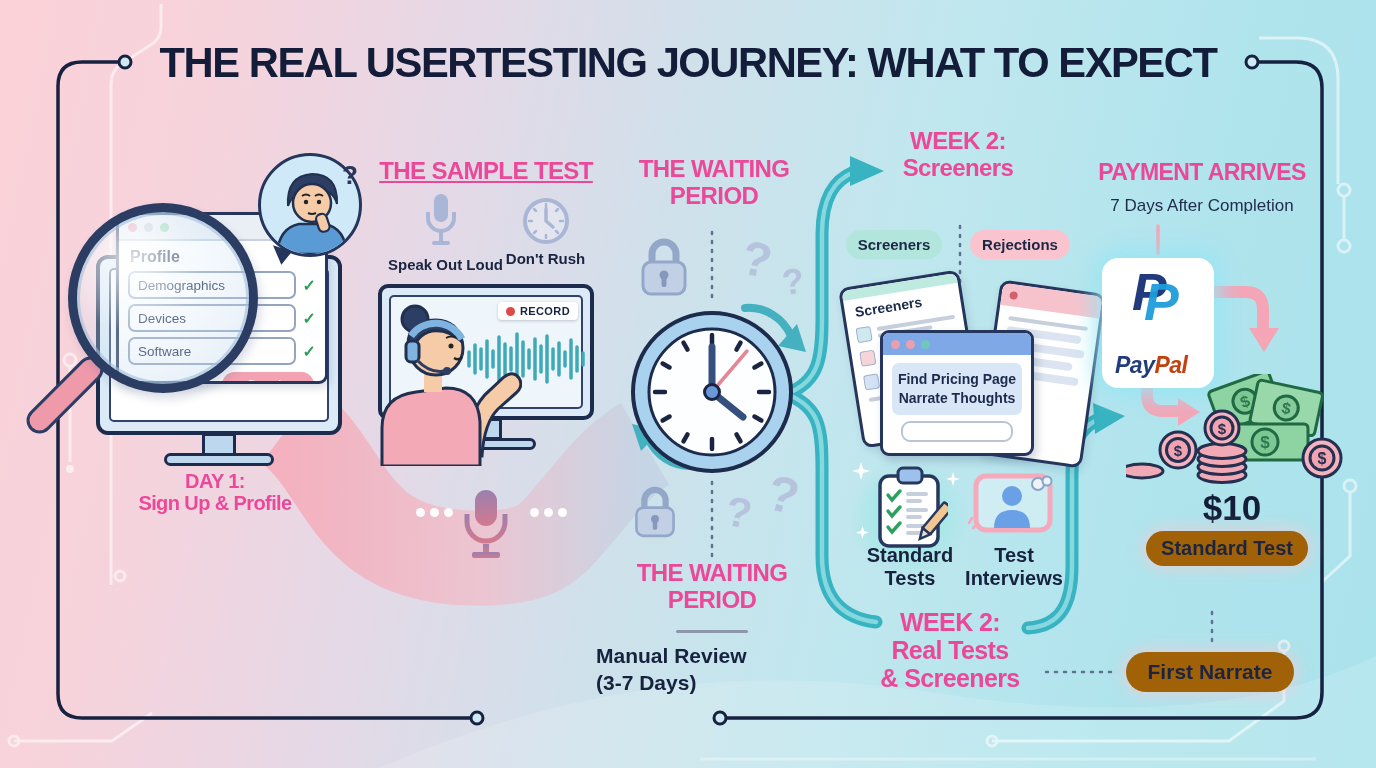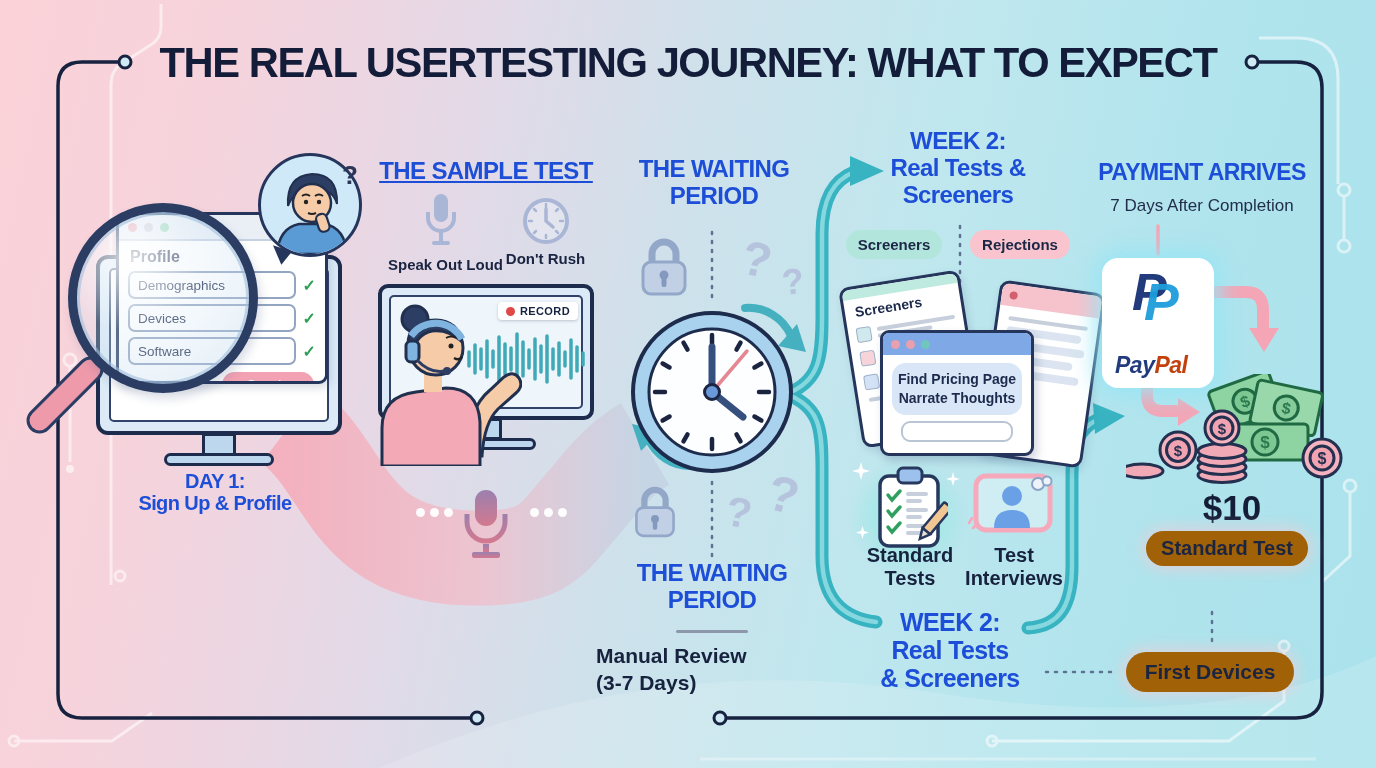--- a/index.html
+++ b/index.html
@@ -2,21 +2,21 @@
 <html><head>
 <meta charset="utf-8">
 <style>
   html,body{margin:0;padding:0;}
   body{
     position:relative;width:1376px;height:768px;overflow:hidden;
     font-family:"Liberation Sans",sans-serif;
     background:linear-gradient(102deg,#fbd2d8 0%,#f6d3dc 15%,#e4d9e7 32%,#cfe1eb 47%,#c0e7ee 63%,#b0e4ed 82%,#aae2eb 100%);
   }
   .abs{position:absolute;}
-  .sec-head{font-weight:800;color:#1d4ed8;text-align:center;line-height:1.12;letter-spacing:-0.6px;}
+  .sec-head{font-weight:800;color:#ec4899;text-align:center;line-height:1.12;letter-spacing:-0.6px;}
   .pill{display:flex;align-items:center;justify-content:center;border-radius:999px;font-weight:700;color:#1c2746;}
   
   .title{left:140px;top:38px;width:1096px;text-align:center;font-size:43px;font-weight:800;
          color:#131c38;letter-spacing:-1.5px;white-space:nowrap;transform:scaleX(.97);}
   
   .monitor{background:#dbeaf6;border:4px solid #1d2b4d;border-radius:12px;padding:9px;box-sizing:border-box;}
   .screen{background:#fff;border:2px solid #31436b;border-radius:5px;width:100%;height:100%;box-sizing:border-box;}
   .stand{background:#bcd7ee;border:3px solid #1d2b4d;box-sizing:border-box;}
   .cam-dot{width:9px;height:9px;border-radius:50%;background:#9db9d6;}
   .browser-card{background:#fff;border:3px solid #25355c;border-radius:9px;box-shadow:2px 4px 8px rgba(40,60,100,.18);overflow:hidden;box-sizing:border-box;}
@@ -46,21 +46,21 @@
   .record-dot{width:9px;height:9px;border-radius:50%;background:#e04848;}
   .record-txt{font-size:11px;font-weight:800;color:#16223f;letter-spacing:.4px;}
   
   .doc-card{background:#fff;border:3px solid #25355c;border-radius:10px;box-sizing:border-box;overflow:hidden;box-shadow:2px 4px 8px rgba(40,60,100,.15);}
   .doc-row{display:flex;align-items:center;gap:6px;margin:7px 8px;}
   .doc-check{width:13px;height:13px;border-radius:3px;border:1.5px solid #9fb2c9;}
   .doc-lines{flex:1;}
   .doc-line{height:4px;border-radius:2px;background:#c6cfdb;margin:3px 0;}
   .win{background:#fff;border:3px solid #25355c;border-radius:9px;box-sizing:border-box;overflow:hidden;box-shadow:3px 5px 10px rgba(40,60,100,.22);}
   .win-head{height:22px;background:#7fa8e6;display:flex;align-items:center;gap:6px;padding:0 8px;}
-  .task-box{background:#d8e6f7;border-radius:14px;margin:8px 9px 6px 9px;padding:7px 4px;text-align:center;
+  .task-box{background:#d8e6f7;border-radius:7px;margin:8px 9px 6px 9px;padding:7px 4px;text-align:center;
             font-size:14px;font-weight:700;color:#1d2a4c;line-height:1.35;}
   .win-input{height:17px;border:2px solid #b9c4d4;border-radius:9px;margin:0 18px;}
   .item-label{font-size:20px;font-weight:700;color:#17223f;text-align:center;line-height:1.15;}
   .glow{width:120px;height:120px;border-radius:50%;background:radial-gradient(circle, rgba(140,233,224,.95), rgba(140,233,224,0) 70%);}
   
   .paypal-card{background:#fff;border-radius:16px;box-shadow:0 0 22px 7px rgba(150,230,245,.9);}
   .pp-word{font-size:23px;font-weight:800;font-style:italic;letter-spacing:-.5px;white-space:nowrap;}
   .pp-pay{color:#223b7d;} .pp-pal{color:#c2410c;}
   .pp-mono{font-style:italic;font-weight:800;font-size:52px;line-height:1;}
   .pink-pill{background:#a16207;border-radius:999px;display:flex;align-items:center;justify-content:center;
@@ -348,21 +348,20 @@
   <div>PERIOD</div>
 </div>
 <div class="abs divider" style="left:676px;top:630px;width:72px;"></div>
 <div class="abs" style="left:596px;top:642px;width:232px;text-align:left;font-size:21px;font-weight:700;color:#17223f;line-height:1.3;">
   <div>Manual Review</div>
   <div>(3-7 Days)</div>
 </div>
 
 <div class="abs sec-head" style="left:842px;top:128px;width:232px;font-size:24px;">
   <div>WEEK 2:</div>
-  <div>Real Tests &amp;</div>
   <div>Screeners</div>
 </div>
 
 <div class="abs pill" style="left:846px;top:230px;width:96px;height:29px;background:#b2e6dd;font-size:15px;">Screeners</div>
 <div class="abs pill" style="left:970px;top:230px;width:100px;height:29px;background:#f9c4cd;font-size:15px;">Rejections</div>
 
 <div class="abs doc-card" style="left:850px;top:278px;width:122px;height:162px;transform:rotate(-9deg);">
   <div style="height:10px;background:#bfeadf;"></div>
   <div style="font-size:14px;font-weight:800;color:#1d2a4c;margin:5px 0 0 10px;">Screeners</div>
   <div class="doc-row">
@@ -509,13 +508,13 @@
     <circle cx="96" cy="54" r="11" fill="#f2a3b1"></circle>
     <text x="96" y="60" font-size="15" font-weight="bold" fill="#23304f" stroke="none" text-anchor="middle">$</text>
     <circle cx="196" cy="84" r="19" fill="#f5b3bf"></circle>
     <circle cx="196" cy="84" r="12" fill="#f2a3b1"></circle>
     <text x="196" y="90" font-size="16" font-weight="bold" fill="#23304f" stroke="none" text-anchor="middle">$</text>
   </g>
 </svg>
 
 <div class="abs" style="left:1166px;top:488px;width:132px;text-align:center;font-size:35px;font-weight:800;color:#141d38;">$10</div>
 <div class="abs pink-pill" style="left:1146px;top:531px;width:162px;height:35px;font-size:20px;">Standard Test</div>
-<div class="abs pink-pill" style="left:1126px;top:652px;width:168px;height:40px;font-size:21px;">First Devices</div>
+<div class="abs pink-pill" style="left:1126px;top:652px;width:168px;height:40px;font-size:21px;">First Narrate</div>
 
 </body></html>

